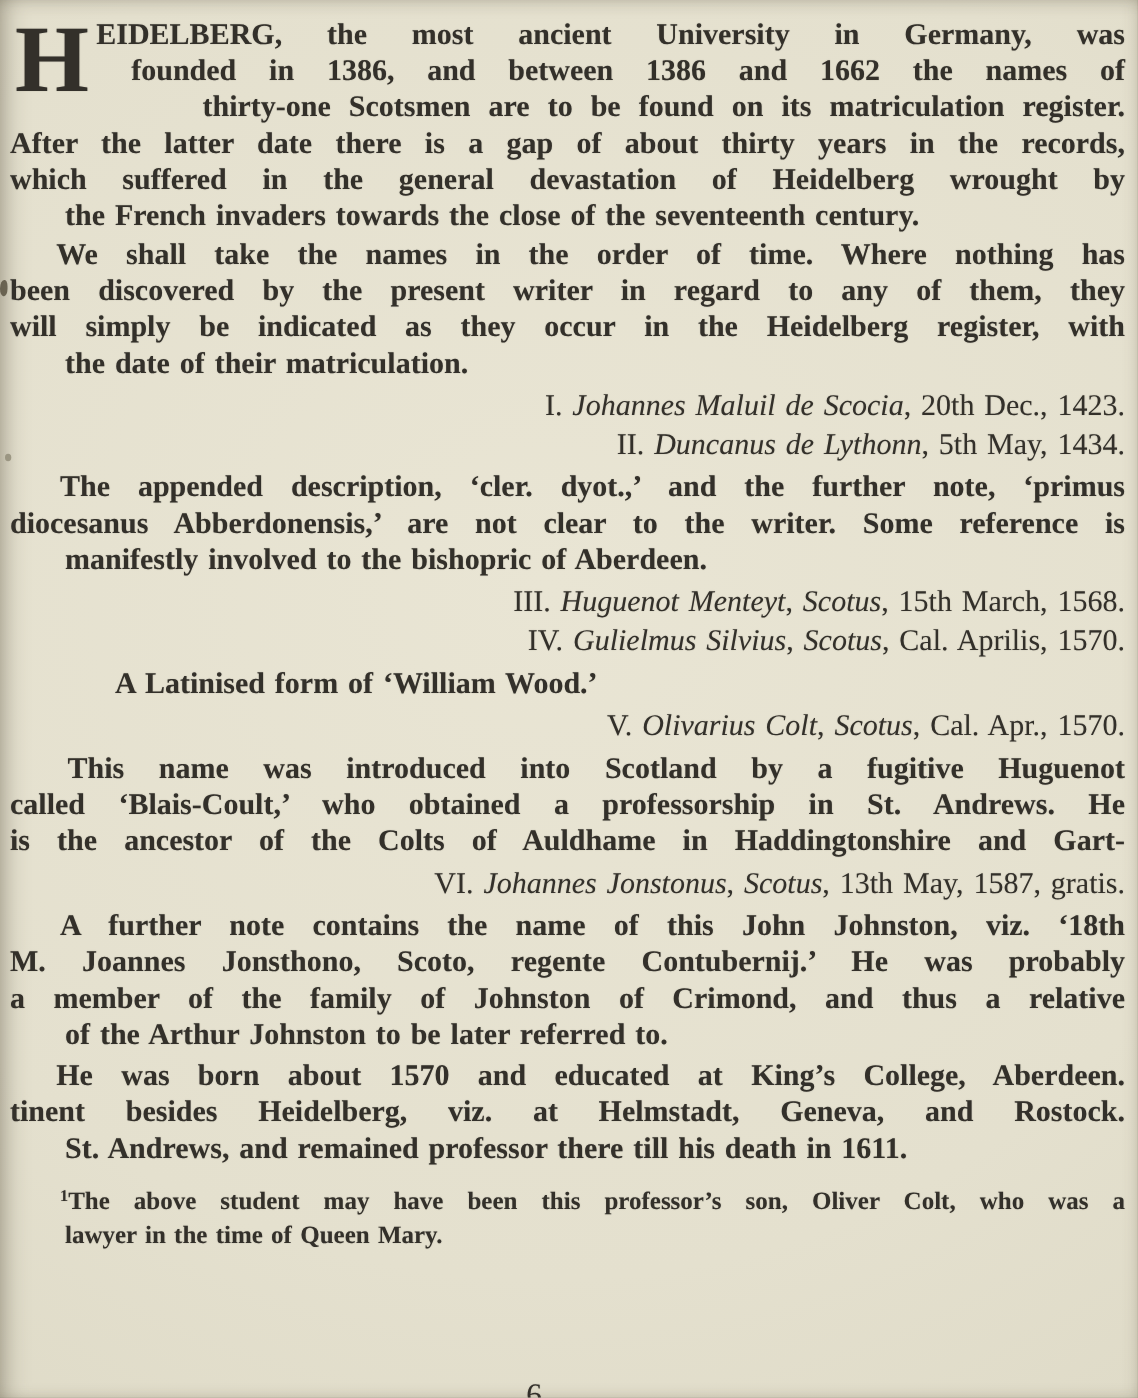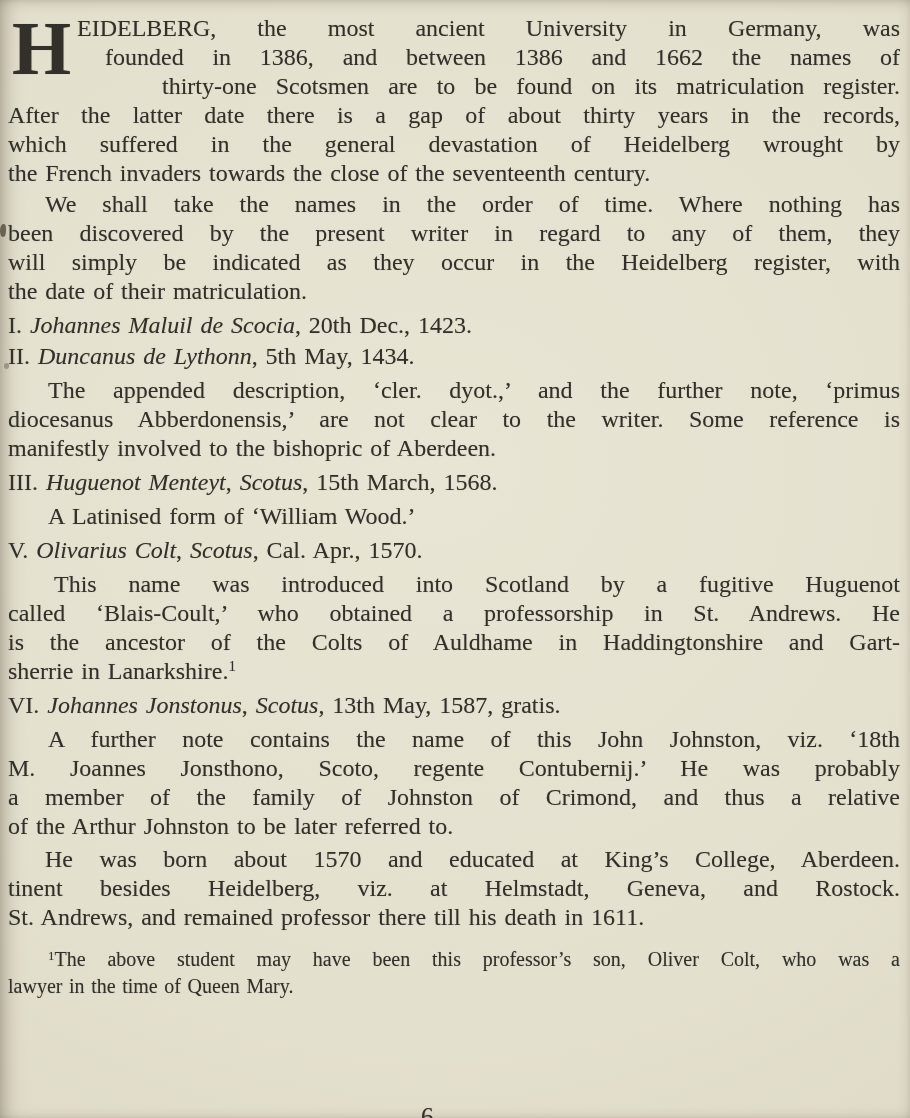--- a/index.html
+++ b/index.html
@@ -10,23 +10,23 @@
     box-shadow: inset 14px 0 20px -12px rgba(85,78,60,.5),
                 inset -8px 0 14px -10px rgba(85,78,60,.28),
                 inset 0 10px 16px -12px rgba(85,78,60,.32),
                 inset 0 -8px 14px -12px rgba(85,78,60,.22);
     color: var(--ink, #33302a);
     font-family:"Liberation Serif","DejaVu Serif",serif;
     font-size:24px;
     text-shadow:0 0 1px rgba(51,48,42,.30);
   }
   .text{padding:14px 10px 0 8px;}
-  .ln{line-height:29px; text-align:justify; text-align-last:justify; word-spacing:.08em;}
-  .ln.last{text-align-last:left;}
-  .entry{line-height:29px; word-spacing:.08em; text-align:left;}
+  .ln{line-height:29px; text-align:justify; text-align-last:justify; word-spacing:.08em;font-weight:bold;}
+  .ln.last{text-align-last:left;margin-left:44px;}
+  .entry{line-height:29px; word-spacing:.08em; text-align:right;}
   .it{font-style:italic;}
   .dropcap{
     position:absolute; left:12px; top:10px;
     font-size:76px; line-height:1; font-weight:bold; color:var(--ink,#2c2a24);
   }
   .dc1{padding-left:69px}
   .dc2{padding-left:97px}
   .dc3{padding-left:154px}
   .i37{padding-left:37px}
   .i40{padding-left:40px}
@@ -82,35 +82,38 @@
     <div class="para mt5">
       <div class="ln i40">The appended description, ‘cler. dyot.,’ and the further note, ‘primus</div>
       <div class="ln">diocesanus Abberdonensis,’ are not clear to the writer.  Some reference is</div>
       <div class="ln last">manifestly involved to the bishopric of Aberdeen.</div>
     </div>
 
     <div class="entry mt5">
       <span>III.</span>
       <span class="it">Huguenot Menteyt</span><span>, </span><span class="it">Scotus</span><span>, 15th March, 1568.</span>
     </div>
+    <div class="entry mt2">
+      <span>IV.</span>
+      <span class="it">Gulielmus Silvius</span><span>, </span><span class="it">Scotus</span><span>, Cal. Aprilis, 1570.</span>
+    </div>
 
     <div class="para mt5">
       <div class="ln last i40">A Latinised form of ‘William Wood.’</div>
     </div>
 
     <div class="entry mt5">
       <span>V.</span>
       <span class="it">Olivarius Colt</span><span>, </span><span class="it">Scotus</span><span>, Cal. Apr., 1570.</span>
     </div>
 
     <div class="para mt5">
       <div class="ln i46">This name was introduced into Scotland by a fugitive Huguenot</div>
       <div class="ln">called ‘Blais-Coult,’ who obtained a professorship in St. Andrews.  He</div>
       <div class="ln">is the ancestor of the Colts of Auldhame in Haddingtonshire and Gart-</div>
-      <div class="ln last"><span>sherrie in Lanarkshire.</span><sup>1</sup></div>
     </div>
 
     <div class="entry mt5">
       <span>VI.</span>
       <span class="it">Johannes Jonstonus</span><span>, </span><span class="it">Scotus</span><span>, 13th May, 1587, gratis.</span>
     </div>
 
     <div class="para mt5">
       <div class="ln i40">A further note contains the name of this John Johnston, viz. ‘18th</div>
       <div class="ln">M. Joannes Jonsthono, Scoto, regente Contubernij.’  He was probably</div>

